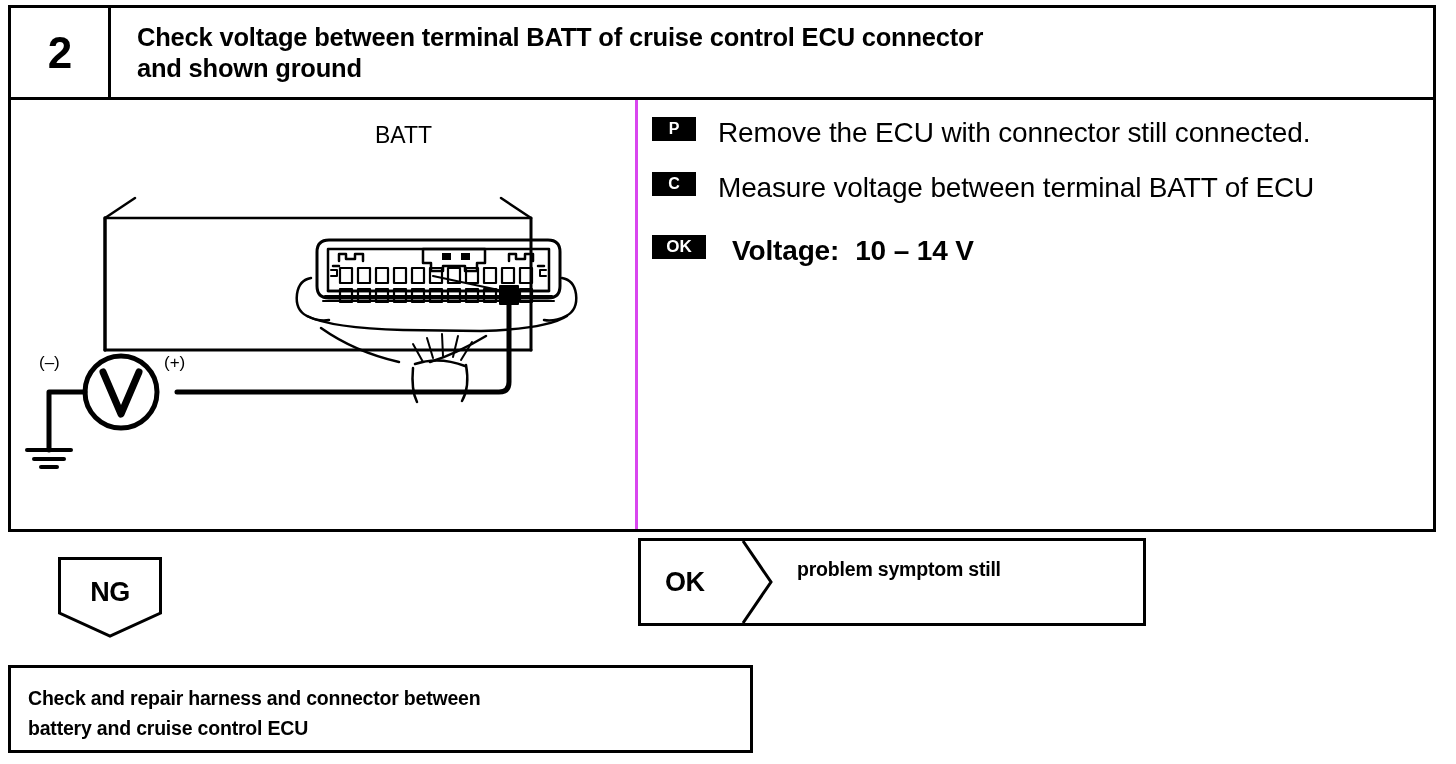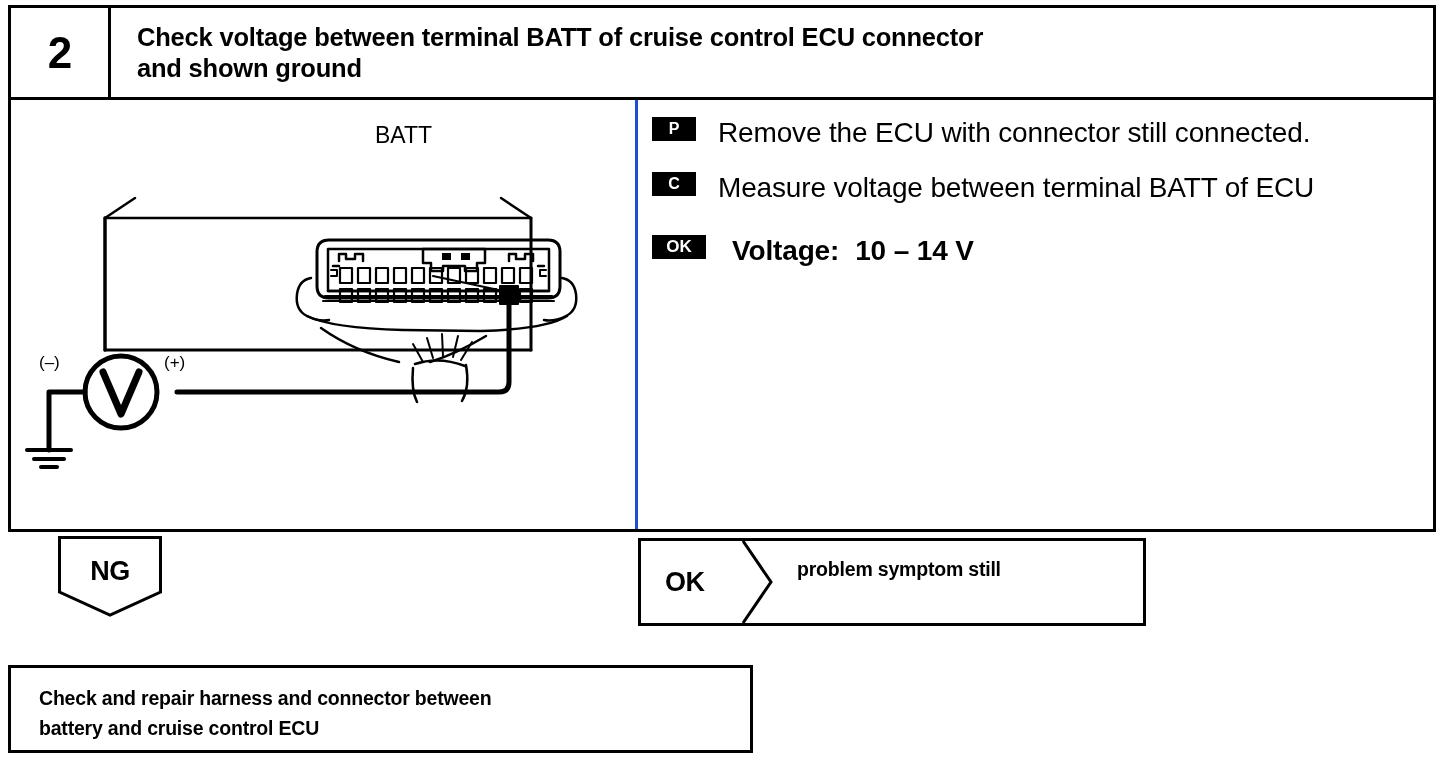--- a/index.html
+++ b/index.html
@@ -77,21 +77,21 @@
     top: 92px;
     right: 0;
     bottom: 0;
   }
   .panel-left {
     position: absolute;
     left: 0; top: 0;
     width: 627px;
     height: 100%;
     box-sizing: border-box;
-    border-right: 3px solid #1d4ed8;
+    border-right: 3px solid #d946ef;
     overflow: hidden;
   }
   .panel-right {
     position: absolute;
     left: 627px; top: 0;
     right: 0;
     height: 100%;
     padding: 14px 14px 0 14px;
     box-sizing: border-box;
   }
@@ -130,21 +130,21 @@
     left: 0;
     top: 0;
     width: 627px;
     height: 432px;
   }
 
   
   .ng-badge {
     position: absolute;
     left: 58px;
-    top: 536px;
+    top: 557px;
     width: 104px;
     height: 81px;
   }
   .ng-label {
     position: absolute;
     left: 0;
     top: 20px;
     width: 104px;
     text-align: center;
     font-size: 27px;
@@ -188,21 +188,21 @@
   }
 
   .result-box {
     position: absolute;
     left: 8px;
     top: 665px;
     width: 745px;
     height: 88px;
     border: 3px solid #000;
     box-sizing: border-box;
-    padding: 15px 0 0 28px;
+    padding: 15px 0 0 17px;
   }
   .result-text {
     font-size: 19.5px;
     font-weight: bold;
     line-height: 1.55;
     letter-spacing: -0.2px;
   }
 </style>
 </head>
 <body>

